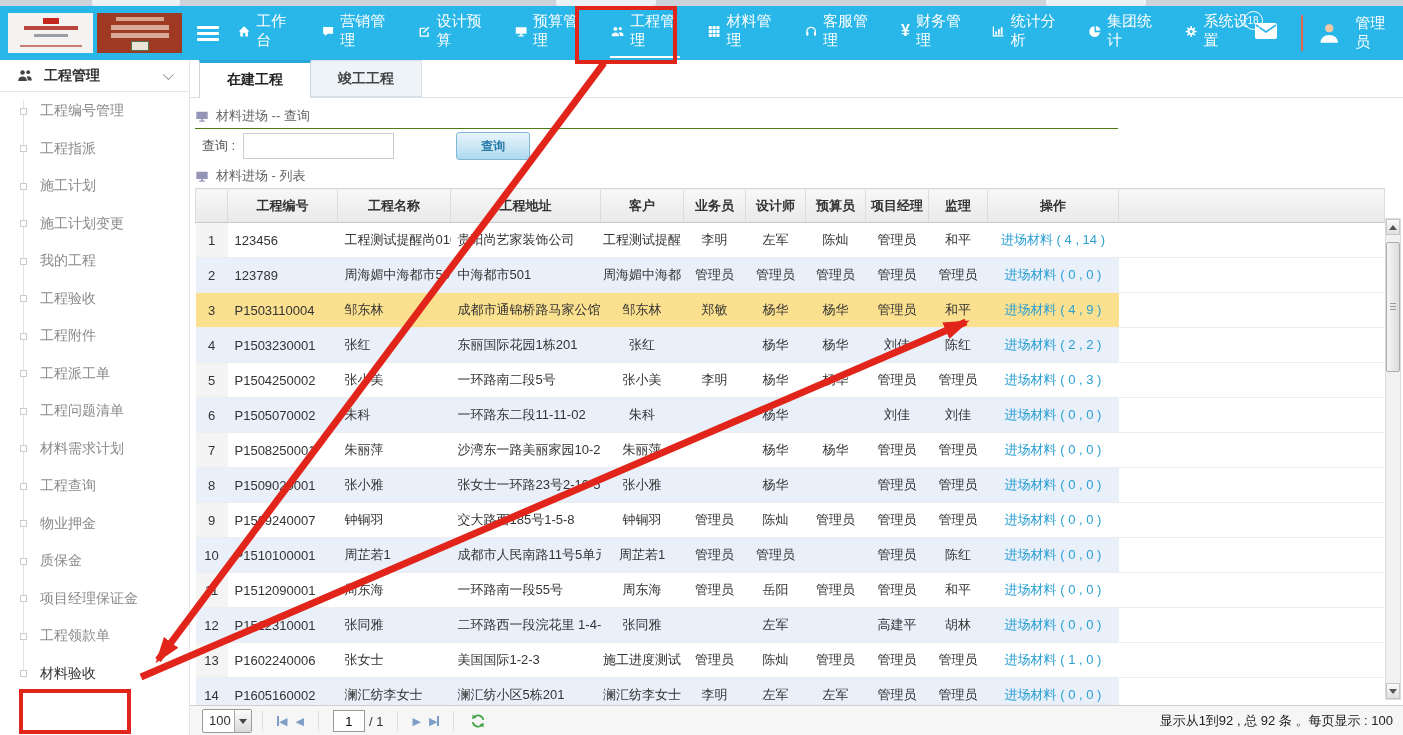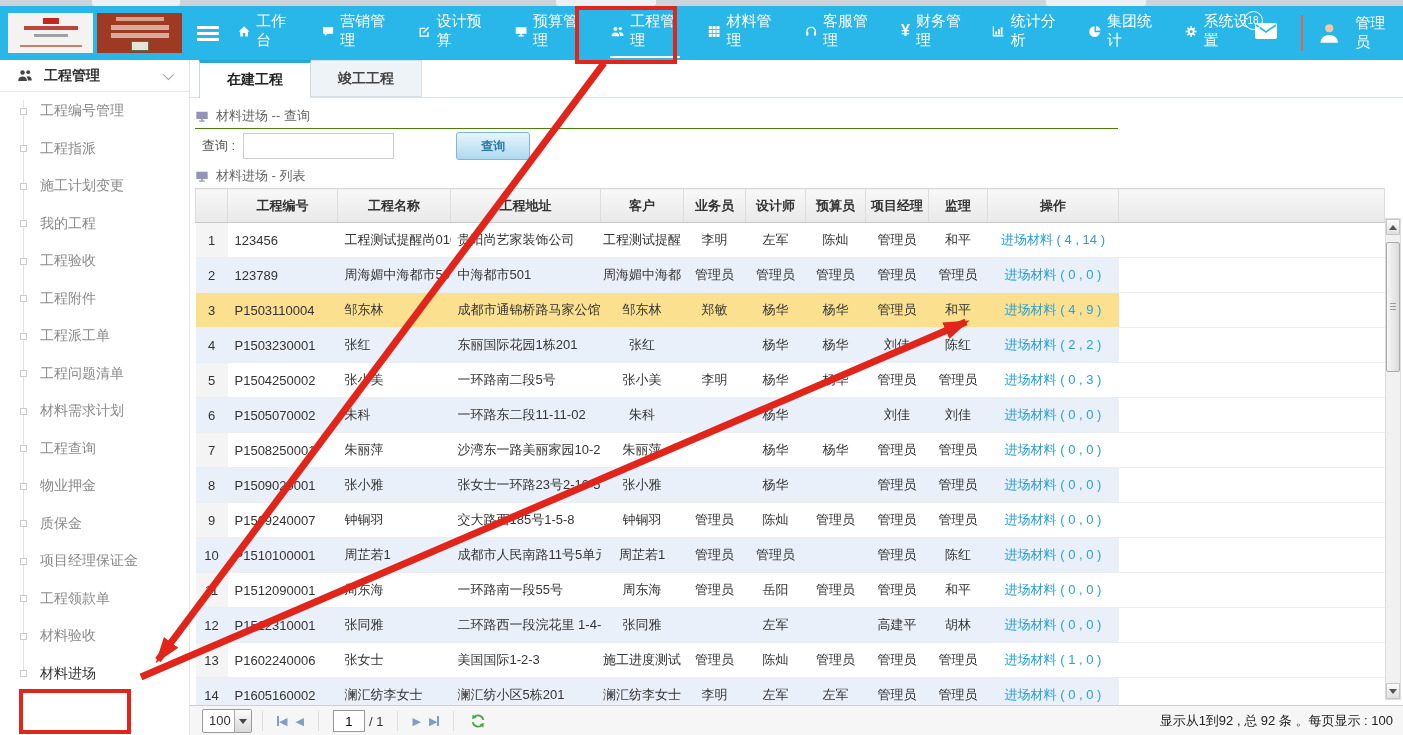--- a/index.html
+++ b/index.html
@@ -266,20 +266,24 @@
         <div class="side-item">
           <span class="dot"></span>
           <span class="side-label">工程编号管理</span>
         </div>
 
         <div class="side-item">
           <span class="dot"></span>
           <span class="side-label">工程指派</span>
         </div>
 
+        <div class="side-item">
+          <span class="dot"></span>
+          <span class="side-label">施工计划</span>
+        </div>
 
         <div class="side-item">
           <span class="dot"></span>
           <span class="side-label">施工计划变更</span>
         </div>
 
         <div class="side-item">
           <span class="dot"></span>
           <span class="side-label">我的工程</span>
         </div>
@@ -332,24 +336,20 @@
         <div class="side-item">
           <span class="dot"></span>
           <span class="side-label">工程领款单</span>
         </div>
 
         <div class="side-item">
           <span class="dot"></span>
           <span class="side-label">材料验收</span>
         </div>
 
-        <div class="side-item">
-          <span class="dot"></span>
-          <span class="side-label">材料进场</span>
-        </div>
       </div>
   </aside>
 
   <main class="main">
     <div class="tabline"></div>
     <div class="tabs">
       <div class="tab tab1">在建工程</div>
       <div class="tab tab2">竣工工程</div>
     </div>
 

